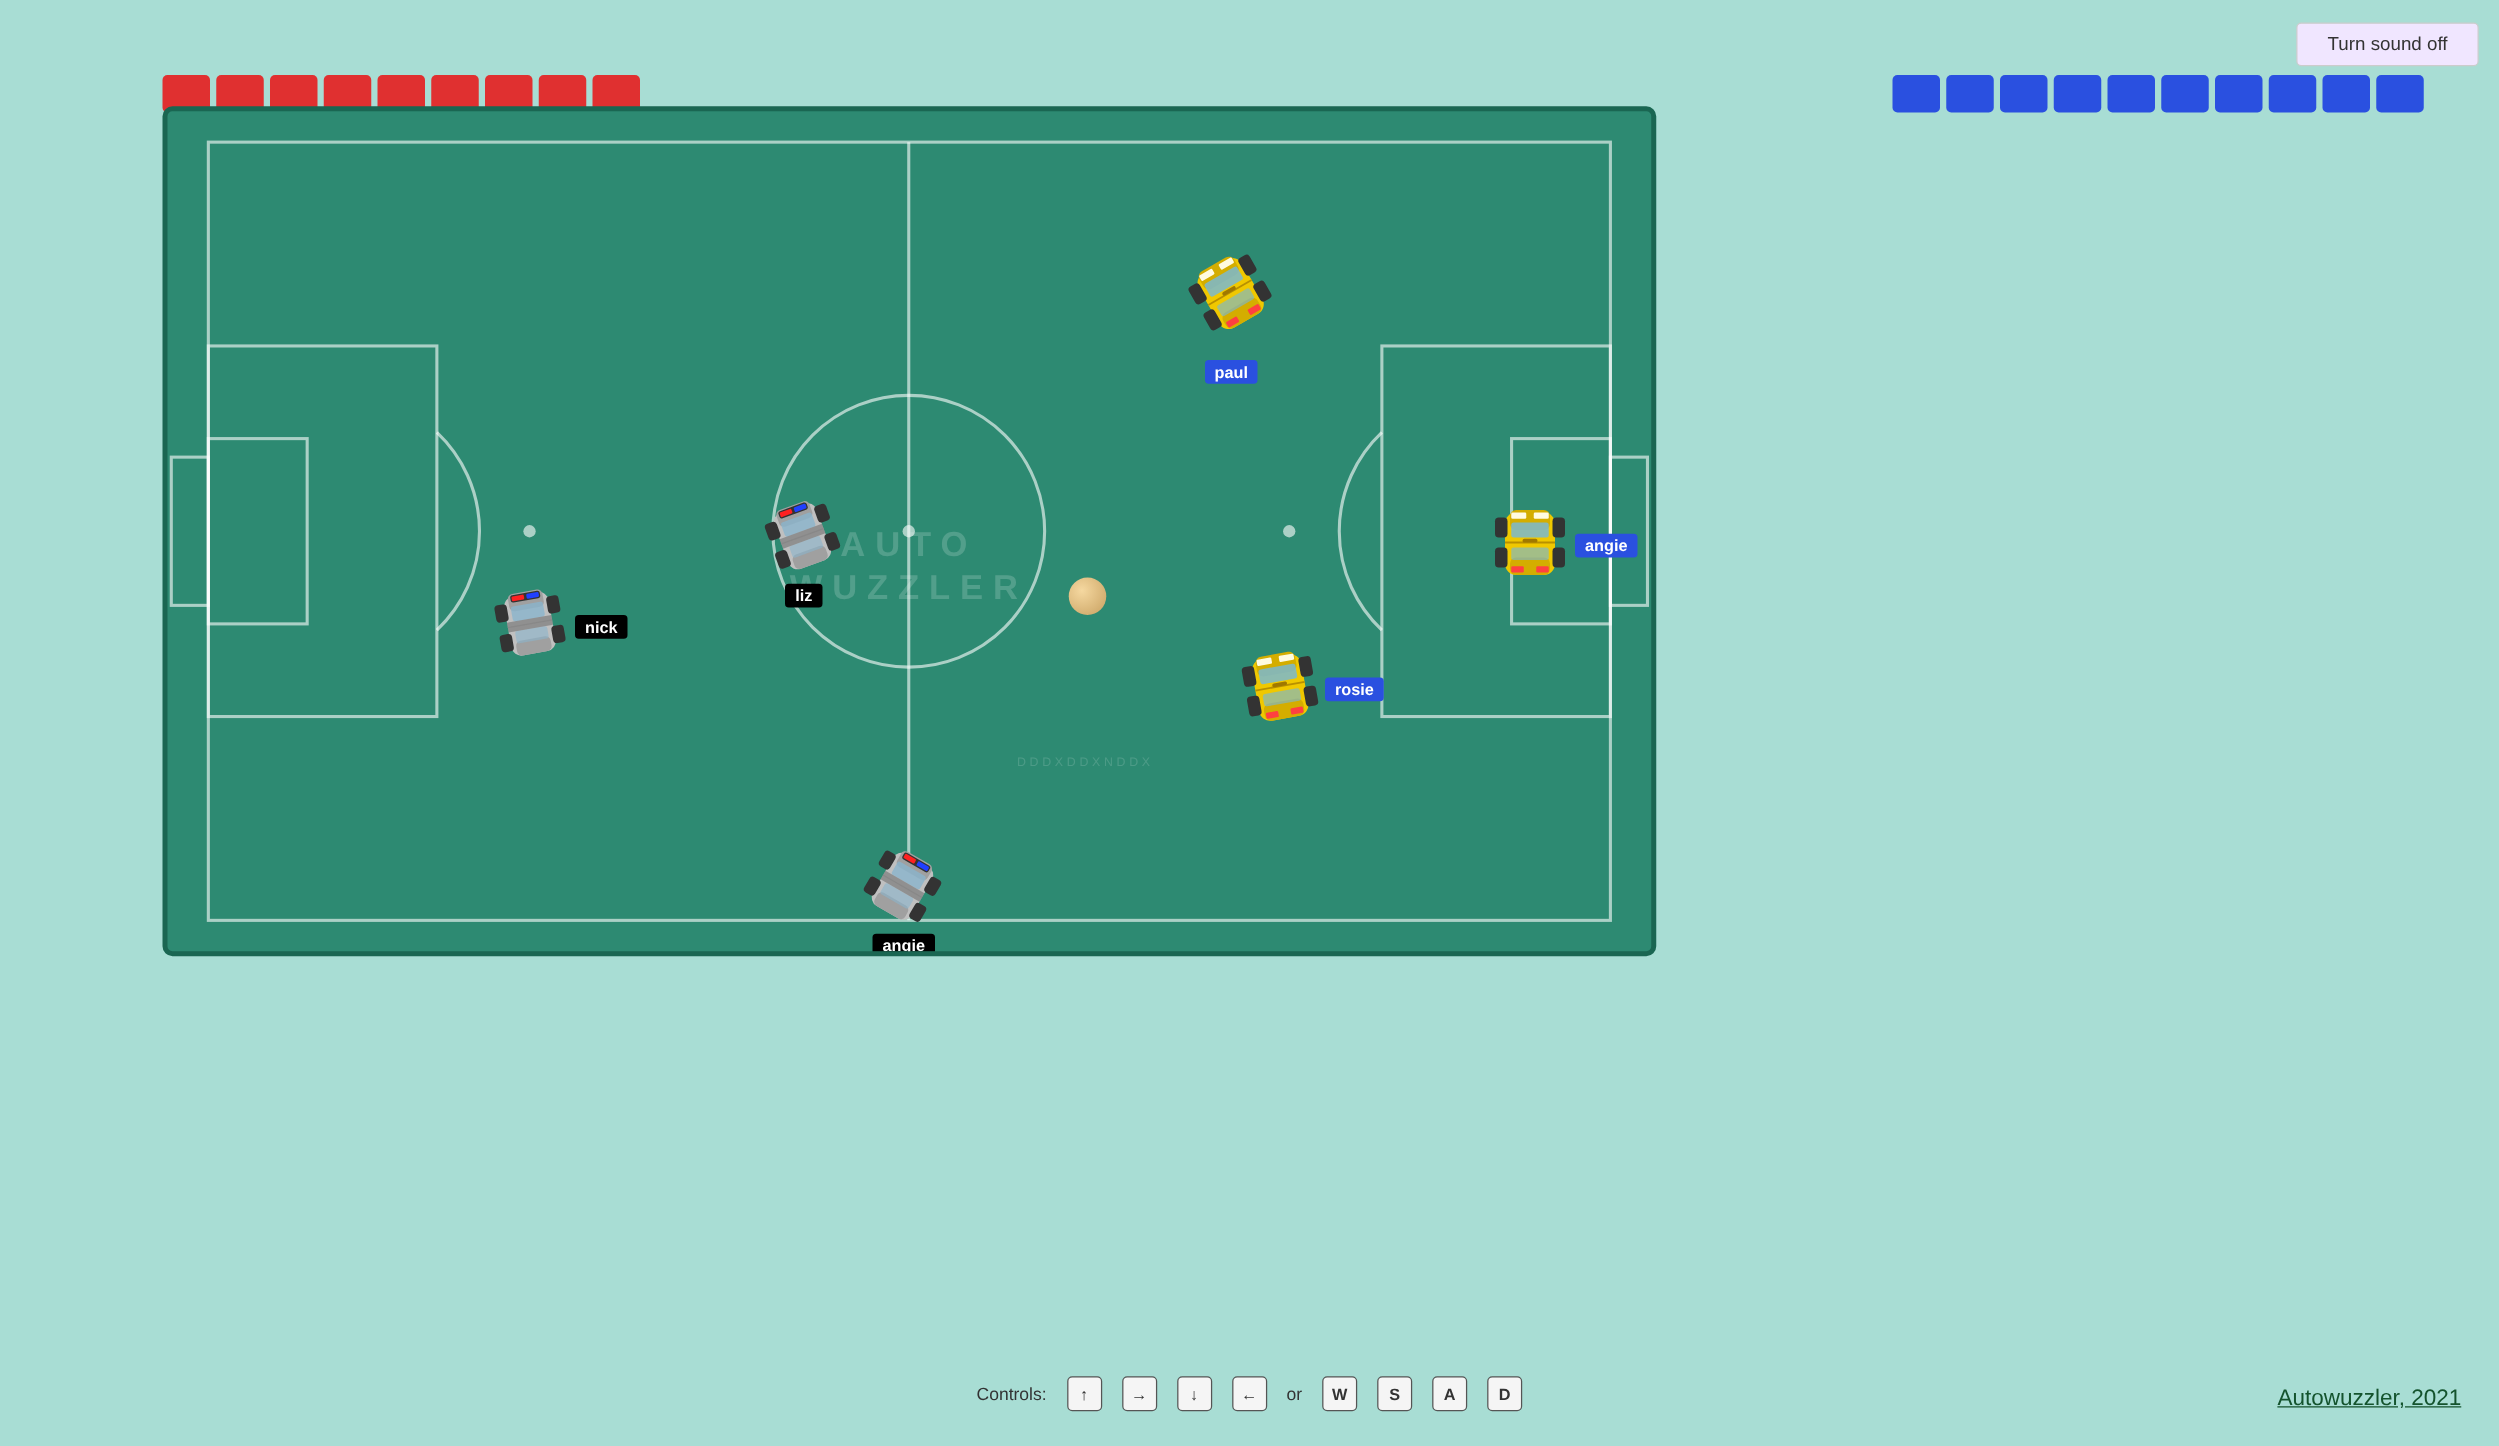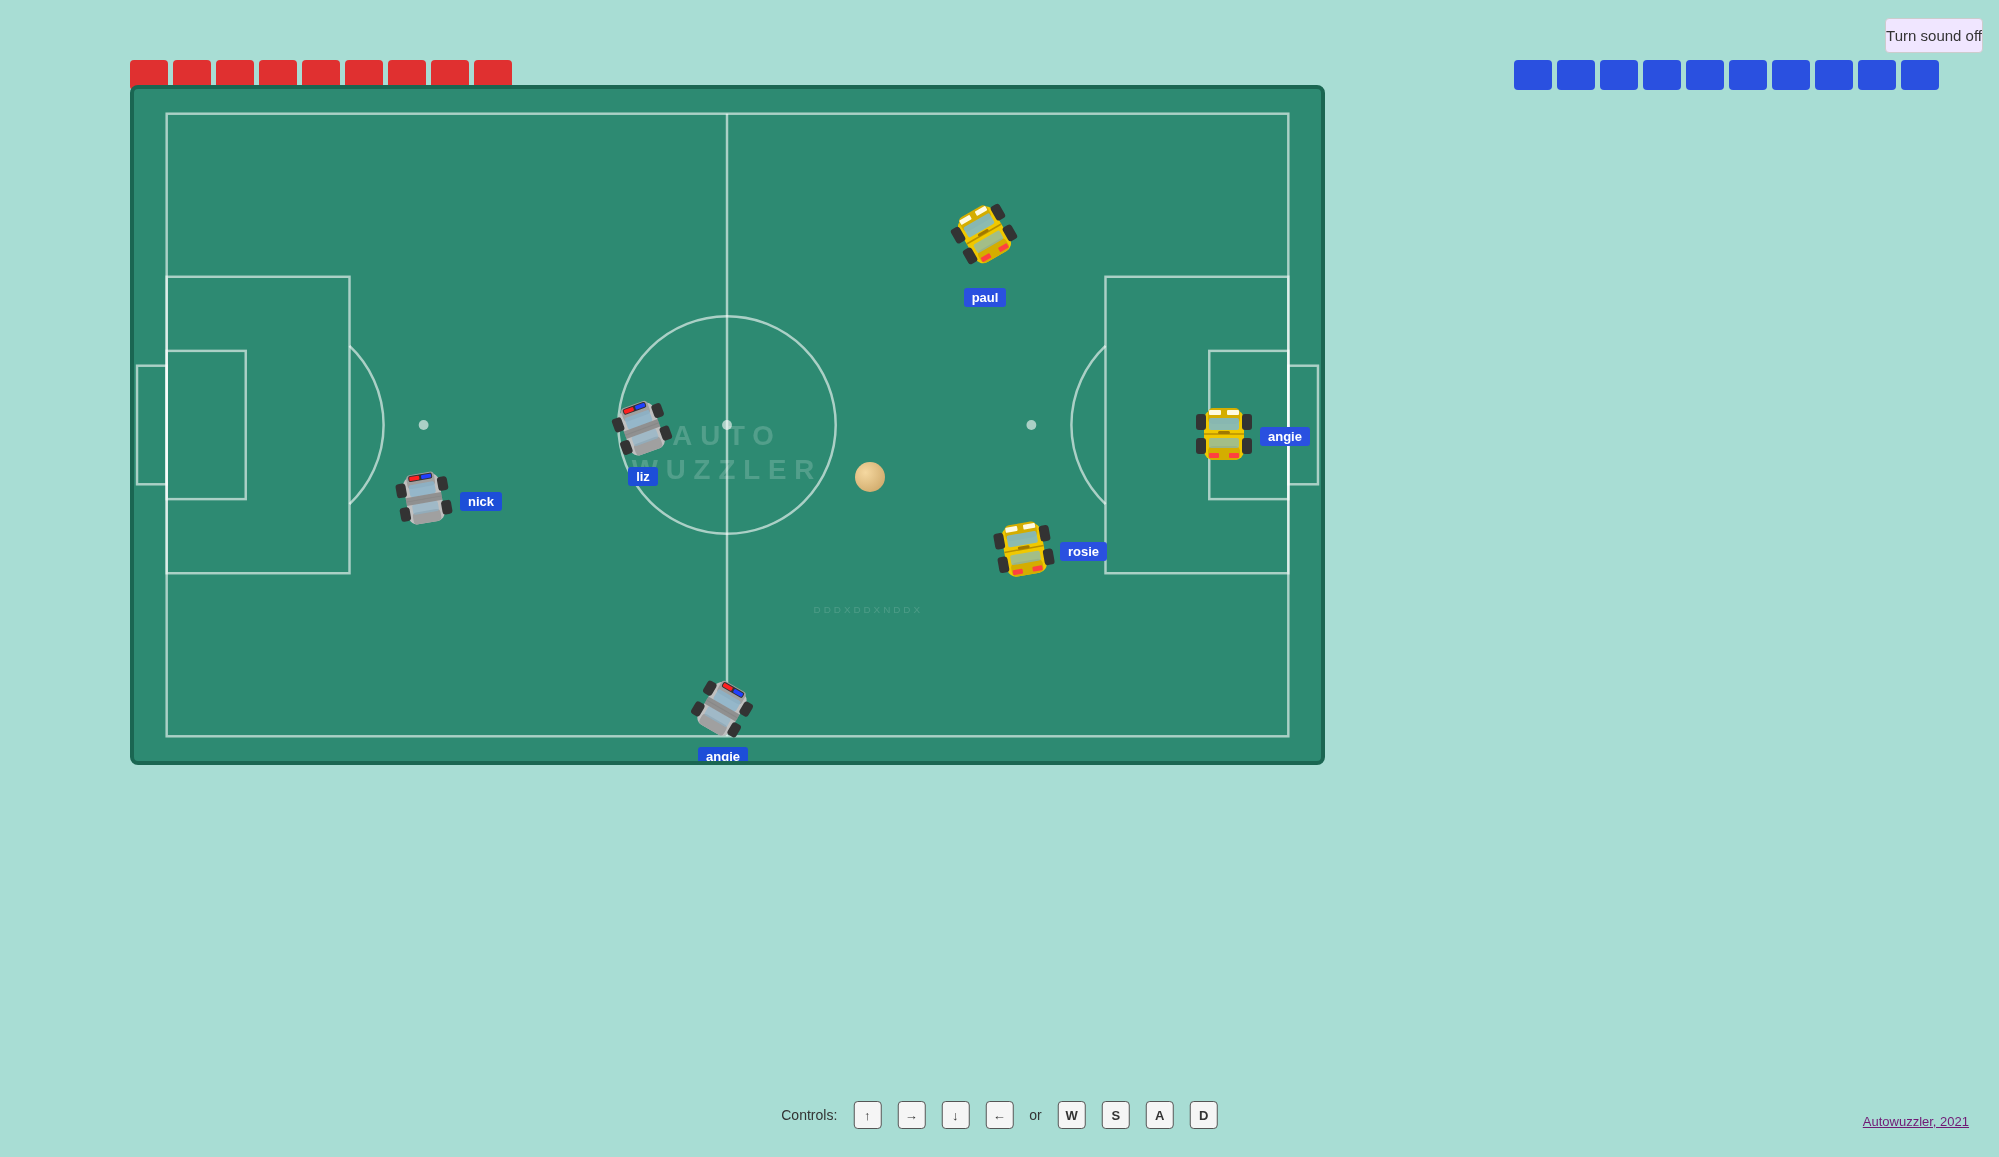--- a/index.html
+++ b/index.html
@@ -13,21 +13,21 @@
     }
 
     
     #turn-sound-btn {
       position: absolute;
       top: 18px;
       right: 16px;
       background: #f0e6ff;
       border: 1px solid #ccc;
       border-radius: 4px;
-      padding: 8px 0;
+      padding: 8px 24px;
       font-size: 15px;
       cursor: pointer;
       font-weight: 500;
       color: #333;
     }
 
     
     #red-score {
       position: absolute;
       top: 60px;
@@ -84,21 +84,21 @@
     }
     .player-label {
       color: white;
       font-size: 13px;
       font-weight: bold;
       border-radius: 3px;
       padding: 2px 8px;
       margin-top: 2px;
       text-align: center;
     }
-    .player-label.red { background: #1d4ed8; }
+    .player-label.red { background: #000000; }
     .player-label.blue { background: #2a50e0; }
 
     
     #ball {
       position: absolute;
       width: 30px;
       height: 30px;
       background: radial-gradient(circle at 35% 35%, #f5d8a0, #c8a060);
       border-radius: 50%;
       transform: translate(-50%, -50%);
@@ -128,22 +128,22 @@
       font-weight: bold;
       background: #f5f5f5;
       color: #333;
     }
 
     
     #credit {
       position: absolute;
       bottom: 28px;
       right: 30px;
-      font-size: 13px;
-      color: #701a75;
+      font-size: 18px;
+      color: #14532d;
       text-decoration: underline;
       cursor: pointer;
     }
   </style>
 </head>
 <body>
 
 <button id="turn-sound-btn">Turn sound off</button>
 
 <div id="red-score">

